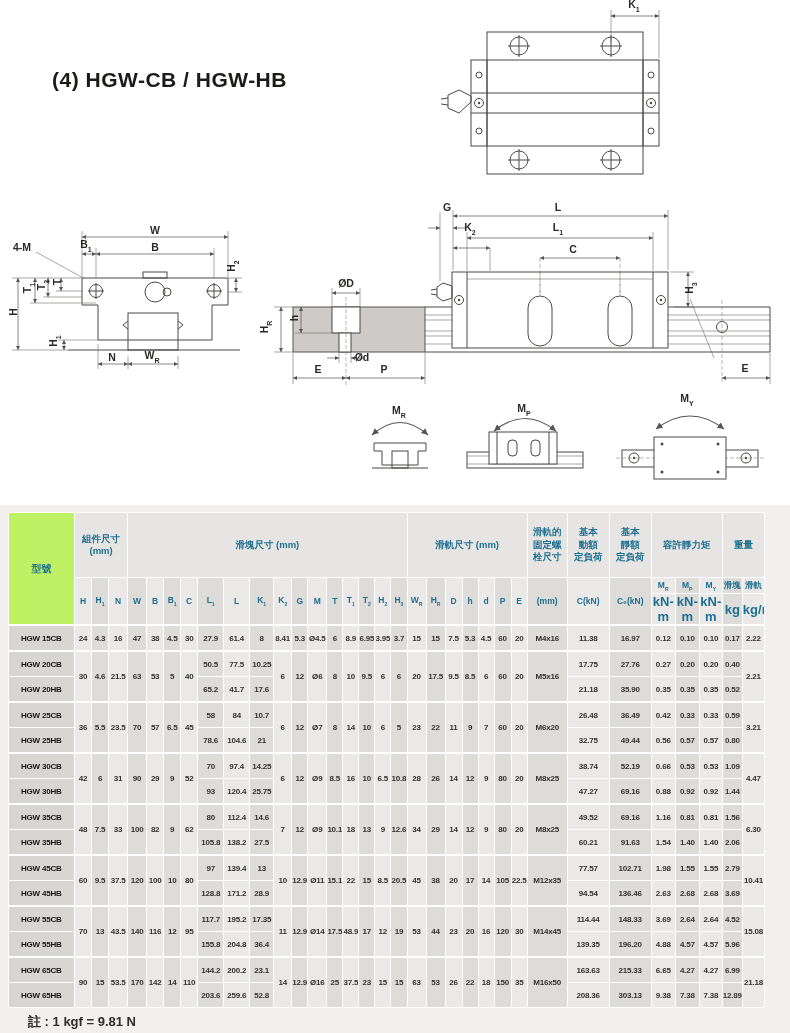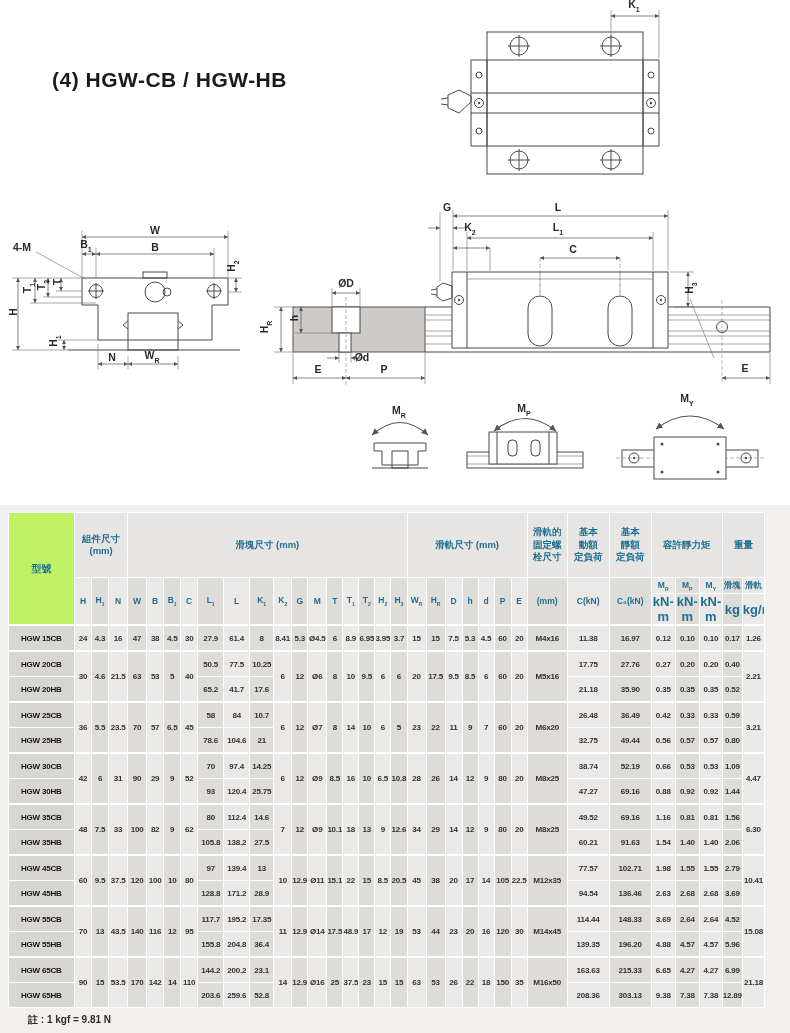--- a/index.html
+++ b/index.html
@@ -36,21 +36,21 @@
   th.val-h{font-size:8.5px}
   th.mid-h{font-size:8.5px;height:15px}
   th.unit-h{font-size:13px;height:19px}
   col.c-l{background:#ebe9e7}
   col.c-d{background:#dedcd9}
   col.c-m{background:#e9e7e5}
   td{font-size:8px;font-weight:bold;color:#343231;height:24px;letter-spacing:-.2px}
   td.model{background:#d8d6d3;text-align:left;padding-left:12px;font-size:8px;color:#161514}
   tr.gstart td{border-top:2px solid #fff}
   sub{font-size:.6em}
-  .note{display:block;margin-top:5px;margin-left:20px;font-size:10px;font-weight:bold;color:#2e2d2b}
+  .note{display:block;margin-top:5px;margin-left:20px;font-size:13px;font-weight:bold;color:#2e2d2b}
 </style>
 </head>
 <body>
 
 <h1 class="page-title">(4) HGW-CB / HGW-HB</h1>
 
 <div class="drawings">
   <svg width="790" height="505" viewBox="0 0 790 505">
     <defs>
       <marker id="ah" orient="auto-start-reverse" markerWidth="7" markerHeight="6" refX="6" refY="3">
@@ -409,21 +409,21 @@
           <td>4.5</td>
           <td>60</td>
           <td>20</td>
           <td>M4x16</td>
           <td>11.38</td>
           <td>16.97</td>
           <td>0.12</td>
           <td>0.10</td>
           <td>0.10</td>
           <td>0.17</td>
-          <td>1.26</td>
+          <td>2.22</td>
         </tr>
         <tr class="gstart">
           <td class="model">HGW 20CB</td>
           <td rowspan="2">30</td>
           <td rowspan="2">4.6</td>
           <td rowspan="2">21.5</td>
           <td rowspan="2">63</td>
           <td rowspan="2">53</td>
           <td rowspan="2">5</td>
           <td rowspan="2">40</td>

